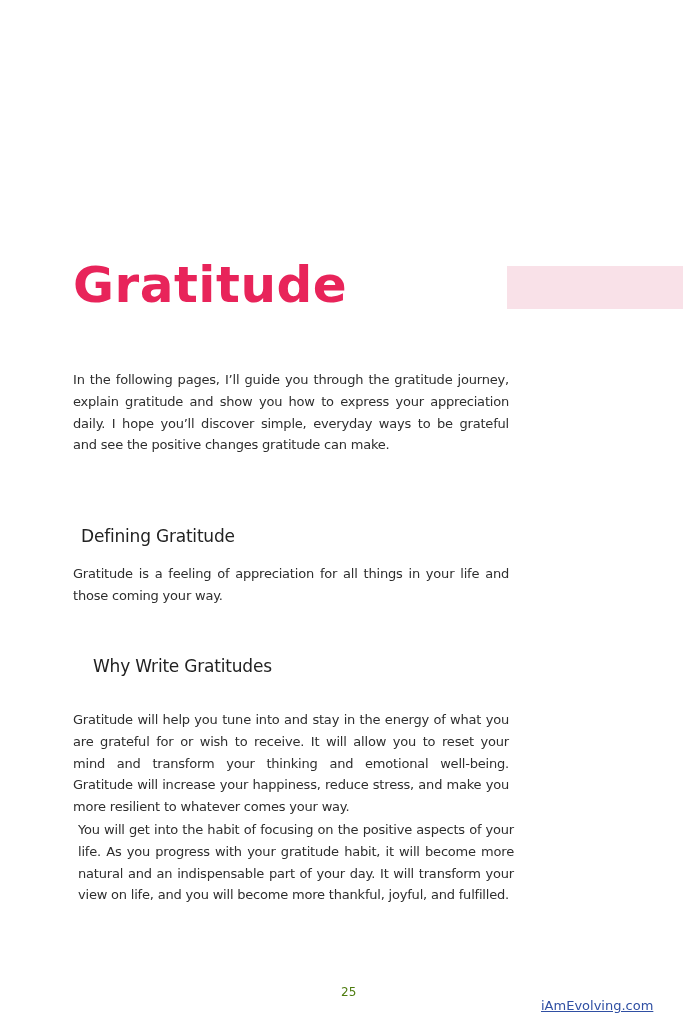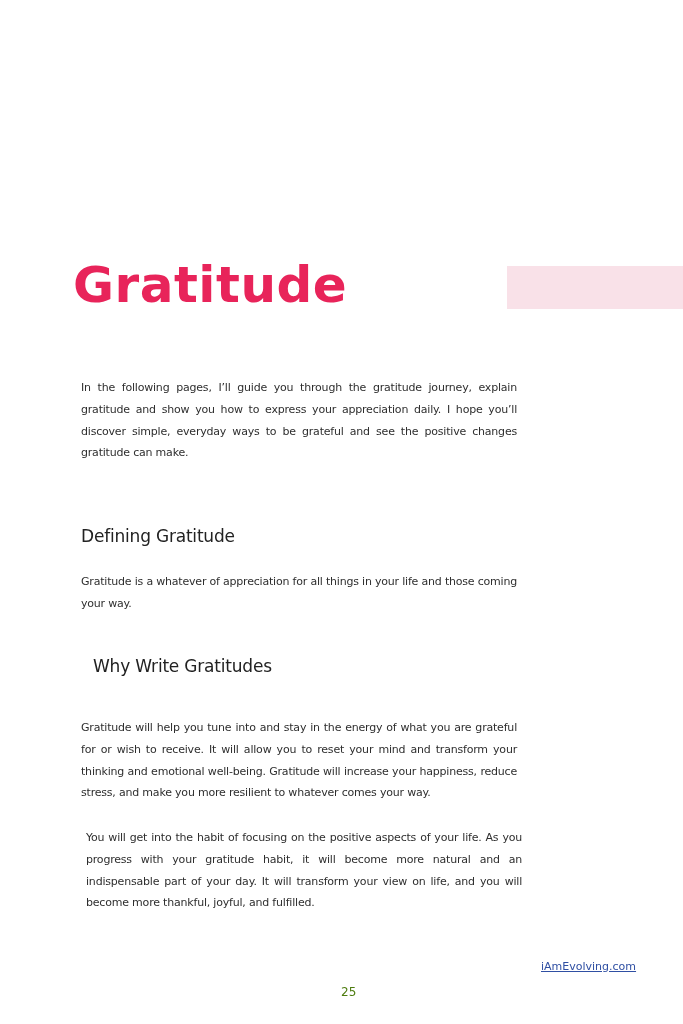--- a/index.html
+++ b/index.html
@@ -35,22 +35,22 @@
       color: #e8245a;
       line-height: 1.2;
     }
     .content {
       position: absolute;
       left: 73px;
       top: 369px;
       width: 436px;
     }
     .para {
-      margin: 8px;
-      font-size: 11px;
+      margin: 0;
+      font-size: 13px;
       line-height: 21.8px;
       text-align: justify;
       color: #2e2e2e;
       font-family: "DejaVu Sans", sans-serif;
       letter-spacing: -0.2px;
     }
     .heading {
       margin: 8px;
       font-size: 17px;
       font-weight: normal;
@@ -68,39 +68,39 @@
       position: absolute;
       left: 341px;
       top: 985px;
       font-size: 12px;
       color: #4d7c0f;
       font-family: "DejaVu Sans", sans-serif;
     }
     .footer-link {
       position: absolute;
       left: 541px;
-      top: 960px;
-      font-size: 11px;
+      top: 998px;
+      font-size: 13px;
       color: #2f4fa3;
       text-decoration: underline;
       font-family: "DejaVu Sans", sans-serif;
     }
   </style>
 </head>
 <body>
 
 <div class="accent-bar"></div>
 
 <h1 class="title">Gratitude</h1>
 
 <div class="content">
   <p class="para p-intro">In the following pages, I’ll guide you through the gratitude journey, explain gratitude and show you how to express your appreciation daily. I hope you’ll discover simple, everyday ways to be grateful and see the positive changes gratitude can make.</p>
 
   <h2 class="heading h-defining">Defining Gratitude</h2>
-  <p class="para p-defining">Gratitude is a whatever of appreciation for all things in your life and those coming your way.</p>
+  <p class="para p-defining">Gratitude is a feeling of appreciation for all things in your life and those coming your way.</p>
 
   <h2 class="heading h-why">Why Write Gratitudes</h2>
   <p class="para p-why1">Gratitude will help you tune into and stay in the energy of what you are grateful for or wish to receive. It will allow you to reset your mind and transform your thinking and emotional well-being. Gratitude will increase your happiness, reduce stress, and make you more resilient to whatever comes your way.</p>
   <p class="para p-why2">You will get into the habit of focusing on the positive aspects of your life. As you progress with your gratitude habit, it will become more natural and an indispensable part of your day. It will transform your view on life, and you will become more thankful, joyful, and fulfilled.</p>
 </div>
 
 <div class="footer-page">25</div>
 <a class="footer-link">iAmEvolving.com</a>
 
 </body></html>

